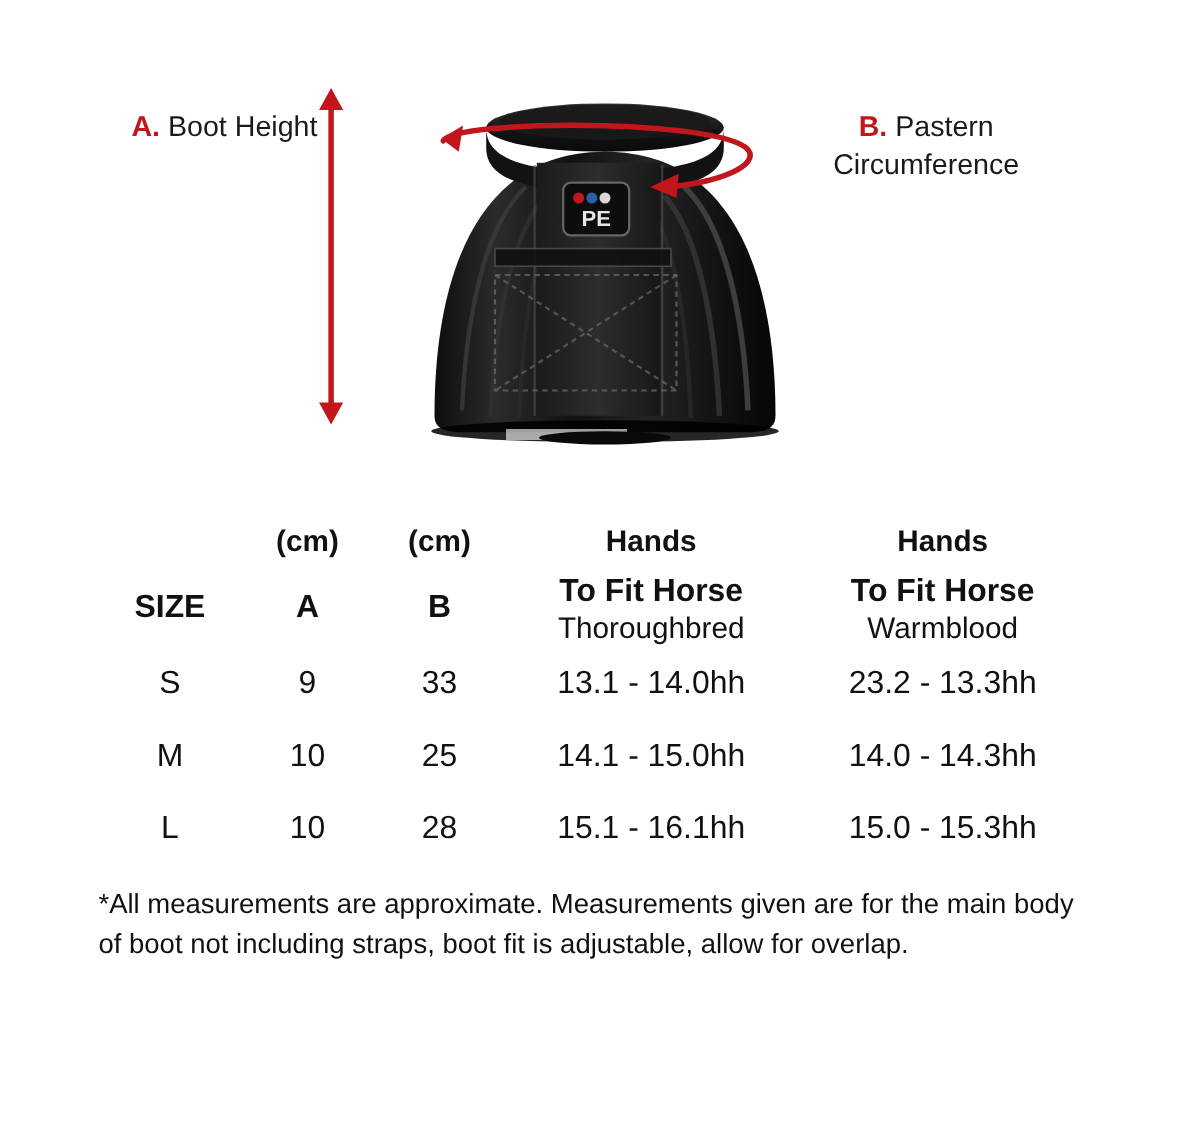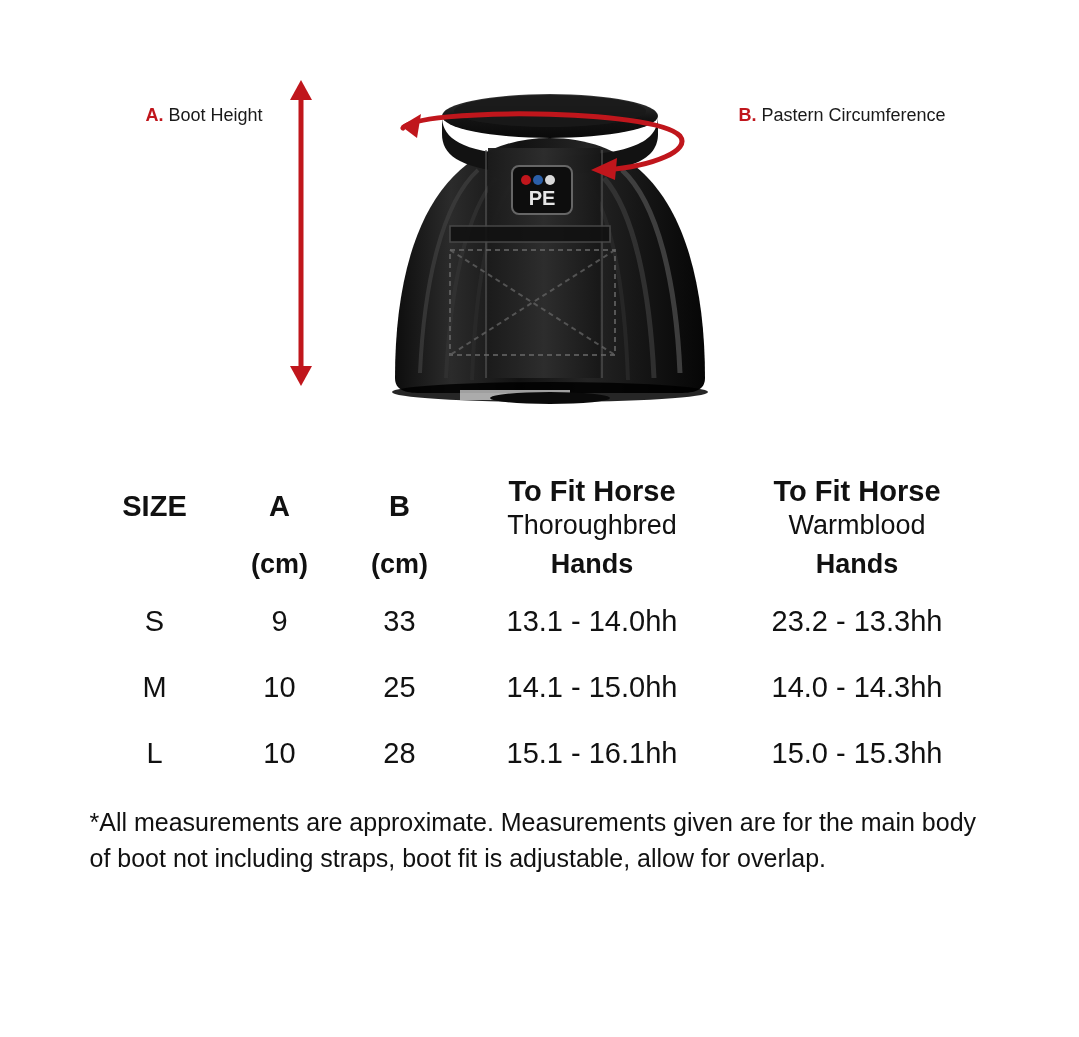--- a/index.html
+++ b/index.html
@@ -18,21 +18,21 @@
 
   
   .diagram {
     position: relative;
     width: 1079px;
     height: 470px;
   }
 
   .label {
     position: absolute;
-    font-size: 18px;
+    font-size: 26px;
     line-height: 34px;
     color: #1a1a1a;
     text-align: center;
     font-weight: 400;
   }
   .label .marker {
     color: #c0161c;
     font-weight: 700;
   }
 
@@ -240,39 +240,39 @@
   <table class="size-table">
     <colgroup>
       <col class="col-size">
         <col class="col-a">
         <col class="col-b">
         <col class="col-tb">
         <col class="col-wb">
     </colgroup>
     <thead>
       <tr>
+        <th class="head-unit"></th>
+        <th class="head-unit">(cm)</th>
+        <th class="head-unit">(cm)</th>
+        <th class="head-unit">Hands</th>
+        <th class="head-unit">Hands</th>
+      </tr>
+      <tr>
         <th class="head-letter" rowspan="1">SIZE</th>
         <th class="head-letter">A</th>
         <th class="head-letter">B</th>
         <th class="head-main">
           <span>To Fit Horse</span>
           <span class="sub">Thoroughbred</span>
         </th>
         <th class="head-main">
           <span>To Fit Horse</span>
           <span class="sub">Warmblood</span>
         </th>
       </tr>
-      <tr>
-        <th class="head-unit"></th>
-        <th class="head-unit">(cm)</th>
-        <th class="head-unit">(cm)</th>
-        <th class="head-unit">Hands</th>
-        <th class="head-unit">Hands</th>
-      </tr>
     </thead>
     <tbody>
       <tr>
         <td class="cell size-col">S</td>
         <td class="cell">9</td>
         <td class="cell">33</td>
         <td class="cell">13.1 - 14.0hh</td>
         <td class="cell">23.2 - 13.3hh</td>
       </tr>
       <tr>

